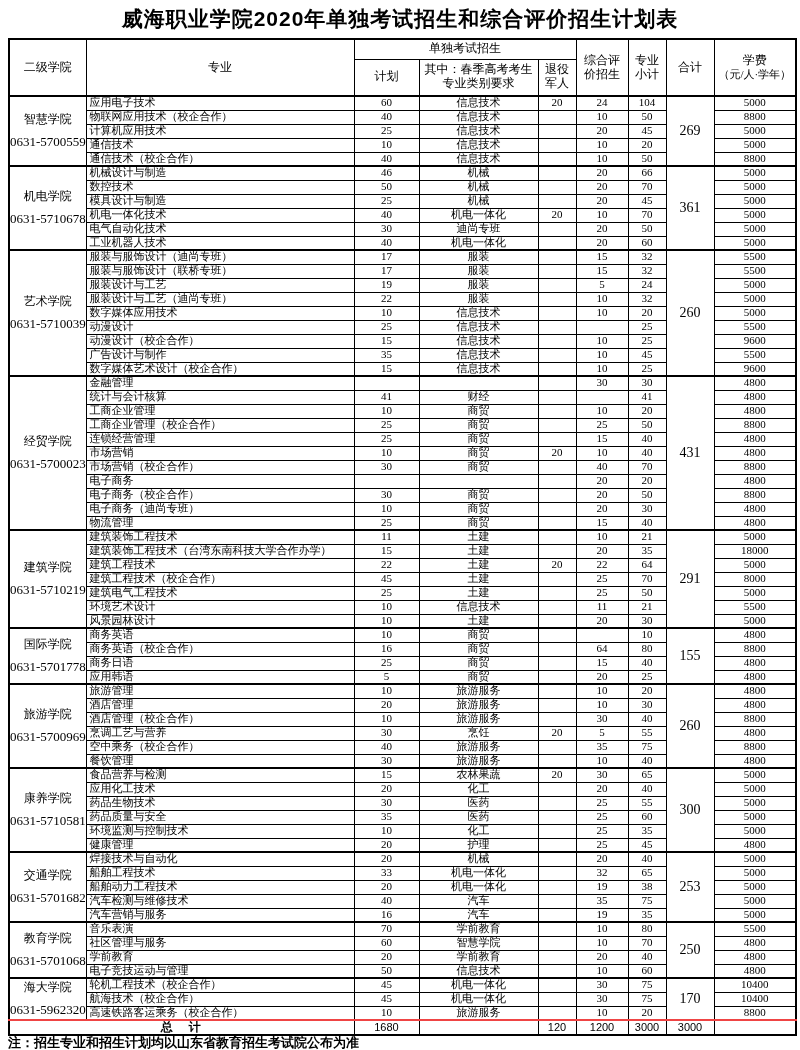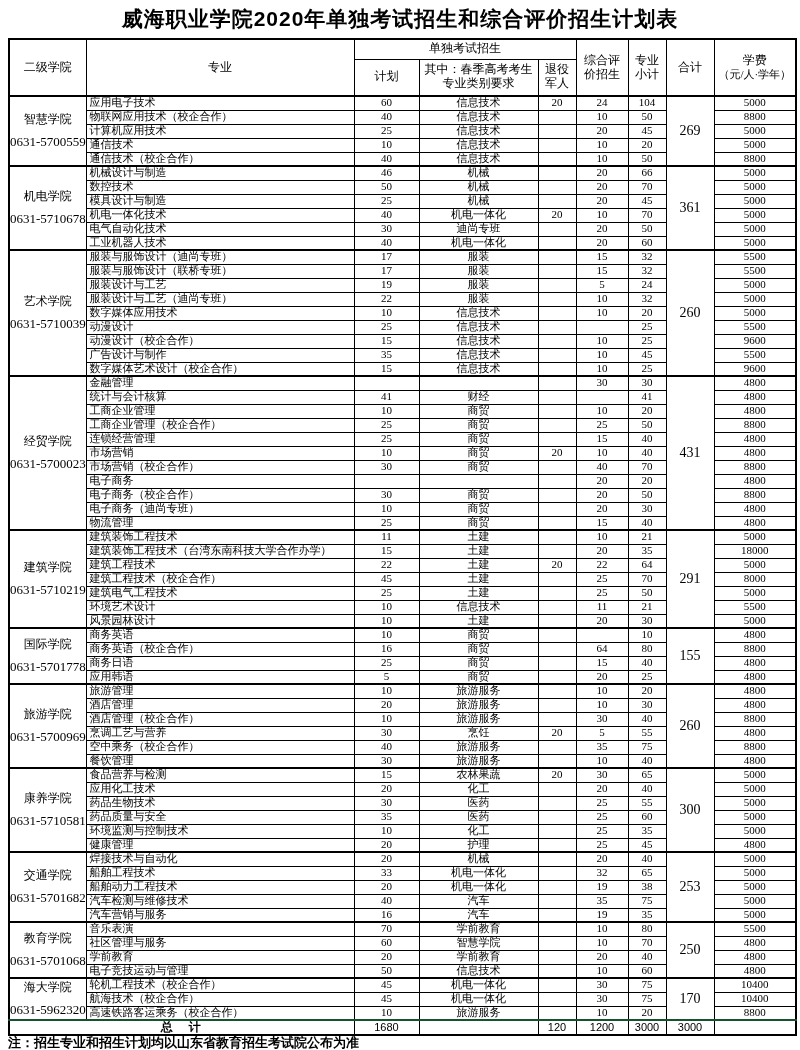--- a/index.html
+++ b/index.html
@@ -27,21 +27,21 @@
   .plan thead th{font-size:12px;line-height:1.15;}
   .plan thead tr.h1{height:20px;}
   .plan thead tr.h2{height:37px;}
   .plan tbody tr{height:14px;}
   .plan td.major{text-align:left;padding-left:3px;}
   .plan td.college{font-size:12px;line-height:1.2;text-align:center;}
   .plan td.college .phone{font-size:13px;margin-top:8px;}
   .plan td.coltotal{font-size:14px;}
   .plan tr.sec td{border-top:2px solid #000;}
   .plan tr.grand{height:15px;}
-  .plan tr.grand td{border-top:2px solid #14532d;font-family:"Liberation Sans", sans-serif;margin-top:44px;}
+  .plan tr.grand td{border-top:2px solid #ef4444;font-family:"Liberation Sans", sans-serif;margin-top:44px;}
   .plan tr.grand td.glabel{font-weight:bold;font-size:12px;letter-spacing:2px;}
   .tuition-sub{font-size:11px;letter-spacing:0;}
   .footnote{
     position:absolute;left:8px;top:1034px;margin:0;
     font-size:13px;font-weight:bold;
     font-family:"Liberation Sans", sans-serif;
   }
 </style>
 </head>
 <body>

